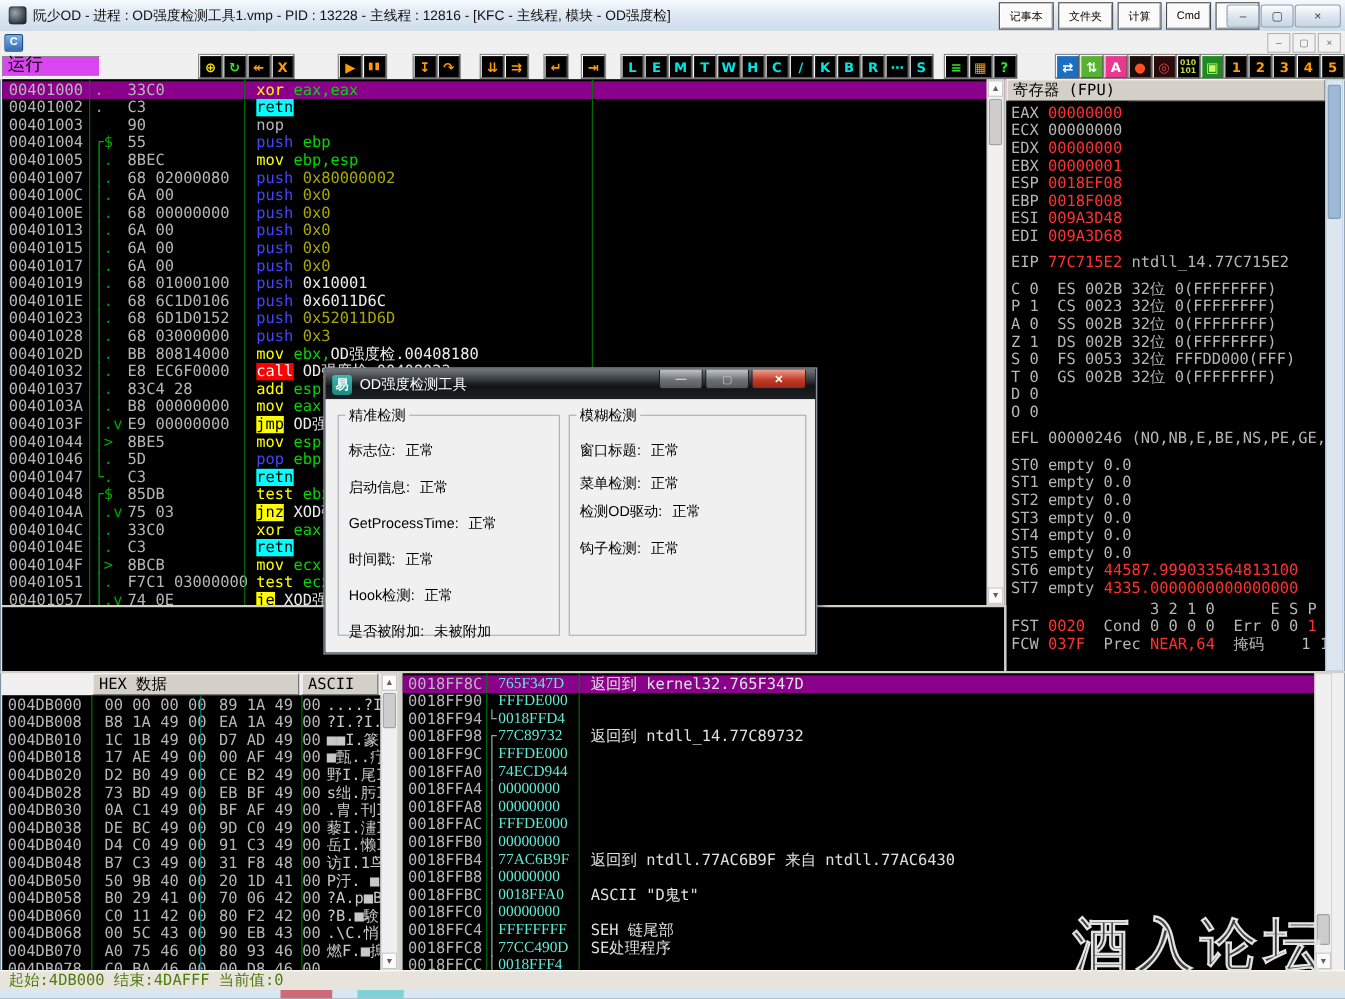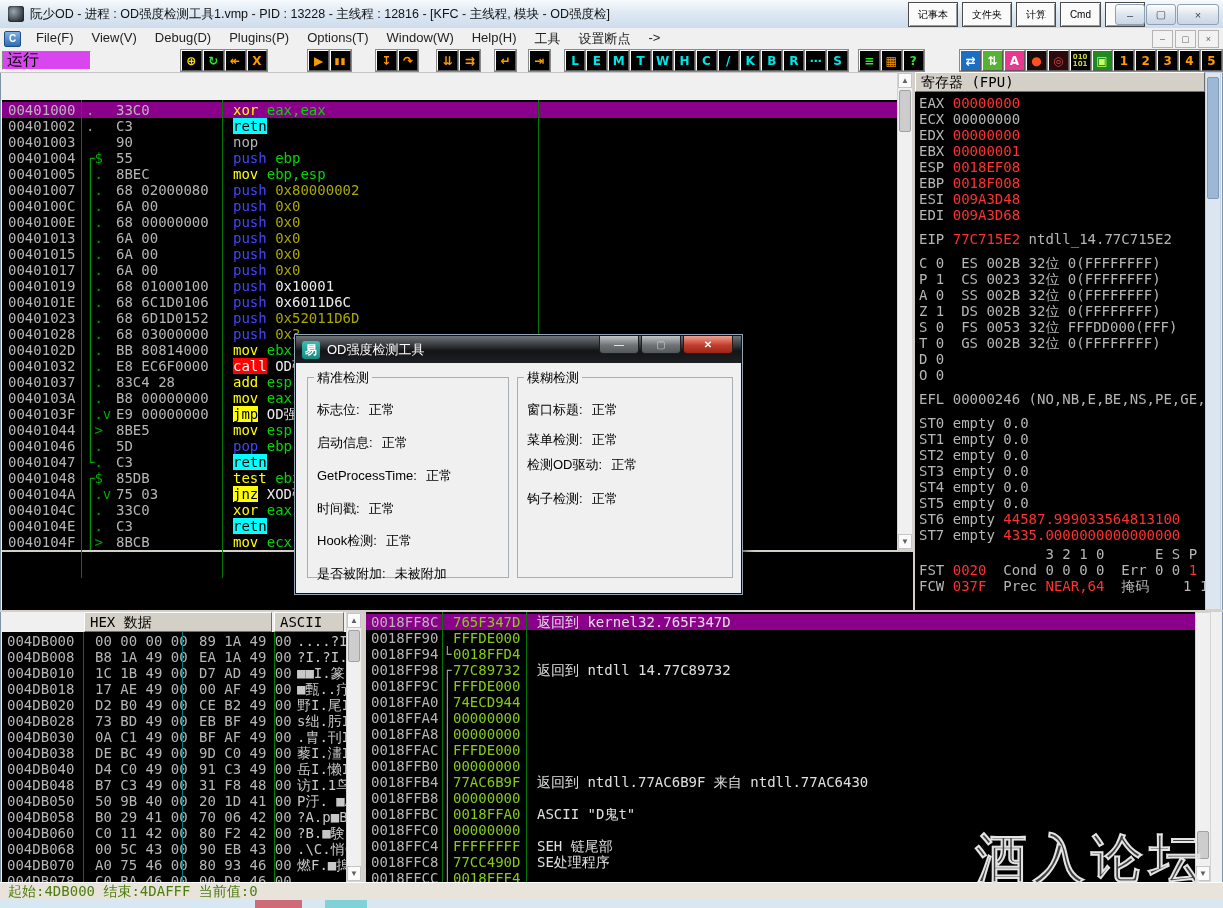--- a/index.html
+++ b/index.html
@@ -75,21 +75,21 @@
   .mrow{display:flex;height:16px;color:#b6b6b6;}
   .ma{width:80px;padding-left:5px;}
   .mh1{width:98px;padding-left:8px;}
   .mh2{width:92px;padding-left:6px;}
   .ms{flex:1;padding-left:6px;overflow:hidden;color:#c8c8c8;}
   
   .srow{display:flex;height:16px;}
   .srow.sel{background:#8b008b;}
   .sa{width:72px;padding-left:5px;color:#b6b6b6;}
   .sf{width:10px;color:#9aa89a;}
-  .sv{width:74px;color:#84cc16;}
+  .sv{width:74px;color:#5eead4;font-family:Liberation Serif, serif;}
   .sc{flex:1;padding-left:10px;color:#e0e0e0;overflow:hidden;}
   
   .sb{position:absolute;background:#f0f0f0;border:1px solid #d4d4d4;box-sizing:border-box;}
   .sb .arr{position:absolute;left:0;right:0;height:15px;background:#fbfbfb;border:1px solid #c6c6c6;
            color:#606060;font-size:8px;text-align:center;line-height:13px;box-sizing:border-box;}
   .sb .arr.dn{bottom:0;}
   .sb .thumb{position:absolute;left:1px;right:1px;background:#cdcdcd;border:1px solid #a2a2a2;border-radius:2px;}
   .sb.blue{background:#dbe6f1;border-color:#c2d3e4}
   .sb.blue .thumb{background:#9cb8d4;border-color:#7e9cba}
   
@@ -145,32 +145,20 @@
       </div>
     <div class="win-ctrls">
       <div class="wbtn min">–</div>
       <div class="wbtn max">▢</div>
       <div class="wbtn cls">×</div>
     </div>
   </div>
 
   <div class="menubar">
     <div class="mdi-icon">C</div>
-    <div id="menu-items" style="display:flex">
-        <div class="mitem">File(F)</div>
-        <div class="mitem">View(V)</div>
-        <div class="mitem">Debug(D)</div>
-        <div class="mitem">Plugins(P)</div>
-        <div class="mitem">Options(T)</div>
-        <div class="mitem">Window(W)</div>
-        <div class="mitem">Help(H)</div>
-        <div class="mitem">工具</div>
-        <div class="mitem">设置断点</div>
-        <div class="mitem">-&gt;</div>
-      </div>
     <div class="mdi-ctrls">
       <div class="mdibtn">–</div>
       <div class="mdibtn">▢</div>
       <div class="mdibtn">×</div>
     </div>
   </div>
 
   <div class="toolbar" id="toolbar">
     <div class="runfield">运行</div>
   <div class="tspacer" style="width: 90px;"></div>
@@ -218,21 +206,21 @@
       <div class="tbtn c-bits">010
 101</div>
       <div class="tbtn c-win" style="background: rgb(31, 138, 31);">▣</div>
       <div class="tbtn c-orange">1</div>
       <div class="tbtn c-orange">2</div>
       <div class="tbtn c-orange">3</div>
       <div class="tbtn c-orange">4</div>
       <div class="tbtn c-orange">5</div>
     </div>
 
-  <div class="pane" id="disasm-pane" style="left:2px;top:72px;width:1024px;height:478px;margin-top:28px;">
+  <div class="pane" id="disasm-pane" style="left:2px;top:72px;width:1024px;height:478px;">
     <div id="disasm-rows" style="position:absolute;left:0;top:2px;right:0;"><div class="drow sel"><span class="da">00401000</span><span class="dm">.</span><span class="dh">33C0</span><span class="di"><span class="t-y">xor</span><span class="t-g"> eax,eax</span></span></div><div class="drow"><span class="da">00401002</span><span class="dm">.</span><span class="dh">C3</span><span class="di"><span class="t-ret">retn</span></span></div><div class="drow"><span class="da">00401003</span><span class="dm"></span><span class="dh">90</span><span class="di"><span class="t-x">nop</span></span></div><div class="drow"><span class="da">00401004</span><span class="dm grn">┌$</span><span class="dh">55</span><span class="di"><span class="t-b">push</span><span class="t-g"> ebp</span></span></div><div class="drow"><span class="da">00401005</span><span class="dm grn">│.</span><span class="dh">8BEC</span><span class="di"><span class="t-y">mov</span><span class="t-g"> ebp,esp</span></span></div><div class="drow"><span class="da">00401007</span><span class="dm grn">│.</span><span class="dh">68 02000080</span><span class="di"><span class="t-b">push</span><span class="t-o"> 0x80000002</span></span></div><div class="drow"><span class="da">0040100C</span><span class="dm grn">│.</span><span class="dh">6A 00</span><span class="di"><span class="t-b">push</span><span class="t-o"> 0x0</span></span></div><div class="drow"><span class="da">0040100E</span><span class="dm grn">│.</span><span class="dh">68 00000000</span><span class="di"><span class="t-b">push</span><span class="t-o"> 0x0</span></span></div><div class="drow"><span class="da">00401013</span><span class="dm grn">│.</span><span class="dh">6A 00</span><span class="di"><span class="t-b">push</span><span class="t-o"> 0x0</span></span></div><div class="drow"><span class="da">00401015</span><span class="dm grn">│.</span><span class="dh">6A 00</span><span class="di"><span class="t-b">push</span><span class="t-o"> 0x0</span></span></div><div class="drow"><span class="da">00401017</span><span class="dm grn">│.</span><span class="dh">6A 00</span><span class="di"><span class="t-b">push</span><span class="t-o"> 0x0</span></span></div><div class="drow"><span class="da">00401019</span><span class="dm grn">│.</span><span class="dh">68 01000100</span><span class="di"><span class="t-b">push</span><span class="t-w"> 0x10001</span></span></div><div class="drow"><span class="da">0040101E</span><span class="dm grn">│.</span><span class="dh">68 6C1D0106</span><span class="di"><span class="t-b">push</span><span class="t-w"> 0x6011D6C</span></span></div><div class="drow"><span class="da">00401023</span><span class="dm grn">│.</span><span class="dh">68 6D1D0152</span><span class="di"><span class="t-b">push</span><span class="t-o"> 0x52011D6D</span></span></div><div class="drow"><span class="da">00401028</span><span class="dm grn">│.</span><span class="dh">68 03000000</span><span class="di"><span class="t-b">push</span><span class="t-o"> 0x3</span></span></div><div class="drow"><span class="da">0040102D</span><span class="dm grn">│.</span><span class="dh">BB 80814000</span><span class="di"><span class="t-y">mov</span><span class="t-g"> ebx,</span><span class="t-w">OD强度检.00408180</span></span></div><div class="drow"><span class="da">00401032</span><span class="dm grn">│.</span><span class="dh">E8 EC6F0000</span><span class="di"><span class="t-call">call</span><span class="t-w"> OD强度检.00408023</span></span></div><div class="drow"><span class="da">00401037</span><span class="dm grn">│.</span><span class="dh">83C4 28</span><span class="di"><span class="t-y">add</span><span class="t-g"> esp,</span><span class="t-o">0x28</span></span></div><div class="drow"><span class="da">0040103A</span><span class="dm grn">│.</span><span class="dh">B8 00000000</span><span class="di"><span class="t-y">mov</span><span class="t-g"> eax,</span><span class="t-o">0x0</span></span></div><div class="drow"><span class="da">0040103F</span><span class="dm grn">│.v</span><span class="dh">E9 00000000</span><span class="di"><span class="t-jmp">jmp</span><span class="t-w"> OD强度检.00401044</span></span></div><div class="drow"><span class="da">00401044</span><span class="dm grn">│&gt;</span><span class="dh">8BE5</span><span class="di"><span class="t-y">mov</span><span class="t-g"> esp,ebp</span></span></div><div class="drow"><span class="da">00401046</span><span class="dm grn">│.</span><span class="dh">5D</span><span class="di"><span class="t-b">pop</span><span class="t-g"> ebp</span></span></div><div class="drow"><span class="da">00401047</span><span class="dm grn">└.</span><span class="dh">C3</span><span class="di"><span class="t-ret">retn</span></span></div><div class="drow"><span class="da">00401048</span><span class="dm grn">┌$</span><span class="dh">85DB</span><span class="di"><span class="t-y">test</span><span class="t-g"> ebx,ebx</span></span></div><div class="drow"><span class="da">0040104A</span><span class="dm grn">│.v</span><span class="dh">75 03</span><span class="di"><span class="t-jmp">jnz</span><span class="t-w"> XOD强度检.0040104F</span></span></div><div class="drow"><span class="da">0040104C</span><span class="dm grn">│.</span><span class="dh">33C0</span><span class="di"><span class="t-y">xor</span><span class="t-g"> eax,eax</span></span></div><div class="drow"><span class="da">0040104E</span><span class="dm grn">│.</span><span class="dh">C3</span><span class="di"><span class="t-ret">retn</span></span></div><div class="drow"><span class="da">0040104F</span><span class="dm grn">│&gt;</span><span class="dh">8BCB</span><span class="di"><span class="t-y">mov</span><span class="t-g"> ecx,ebx</span></span></div><div class="drow"><span class="da">00401051</span><span class="dm grn">│.</span><span class="dh">F7C1 03000000</span><span class="di"><span class="t-y">test</span><span class="t-g"> ecx,</span><span class="t-o">0x3</span></span></div><div class="drow"><span class="da">00401057</span><span class="dm grn">│.v</span><span class="dh">74 0E</span><span class="di"><span class="t-jmp">je</span><span class="t-w"> XOD强度检.00401067</span></span></div></div>
     <div class="vline gl" style="left:79px"></div>
     <div class="vline gl" style="left:220px"></div>
     <div class="vline gl" style="left:536px"></div>
   </div>
 
   <div class="sb" style="left:897px;top:72px;width:16px;height:478px;">
     <div class="arr">▲</div>
     <div class="thumb" style="top:17px;height:40px;"></div>
     <div class="arr dn">▼</div>

